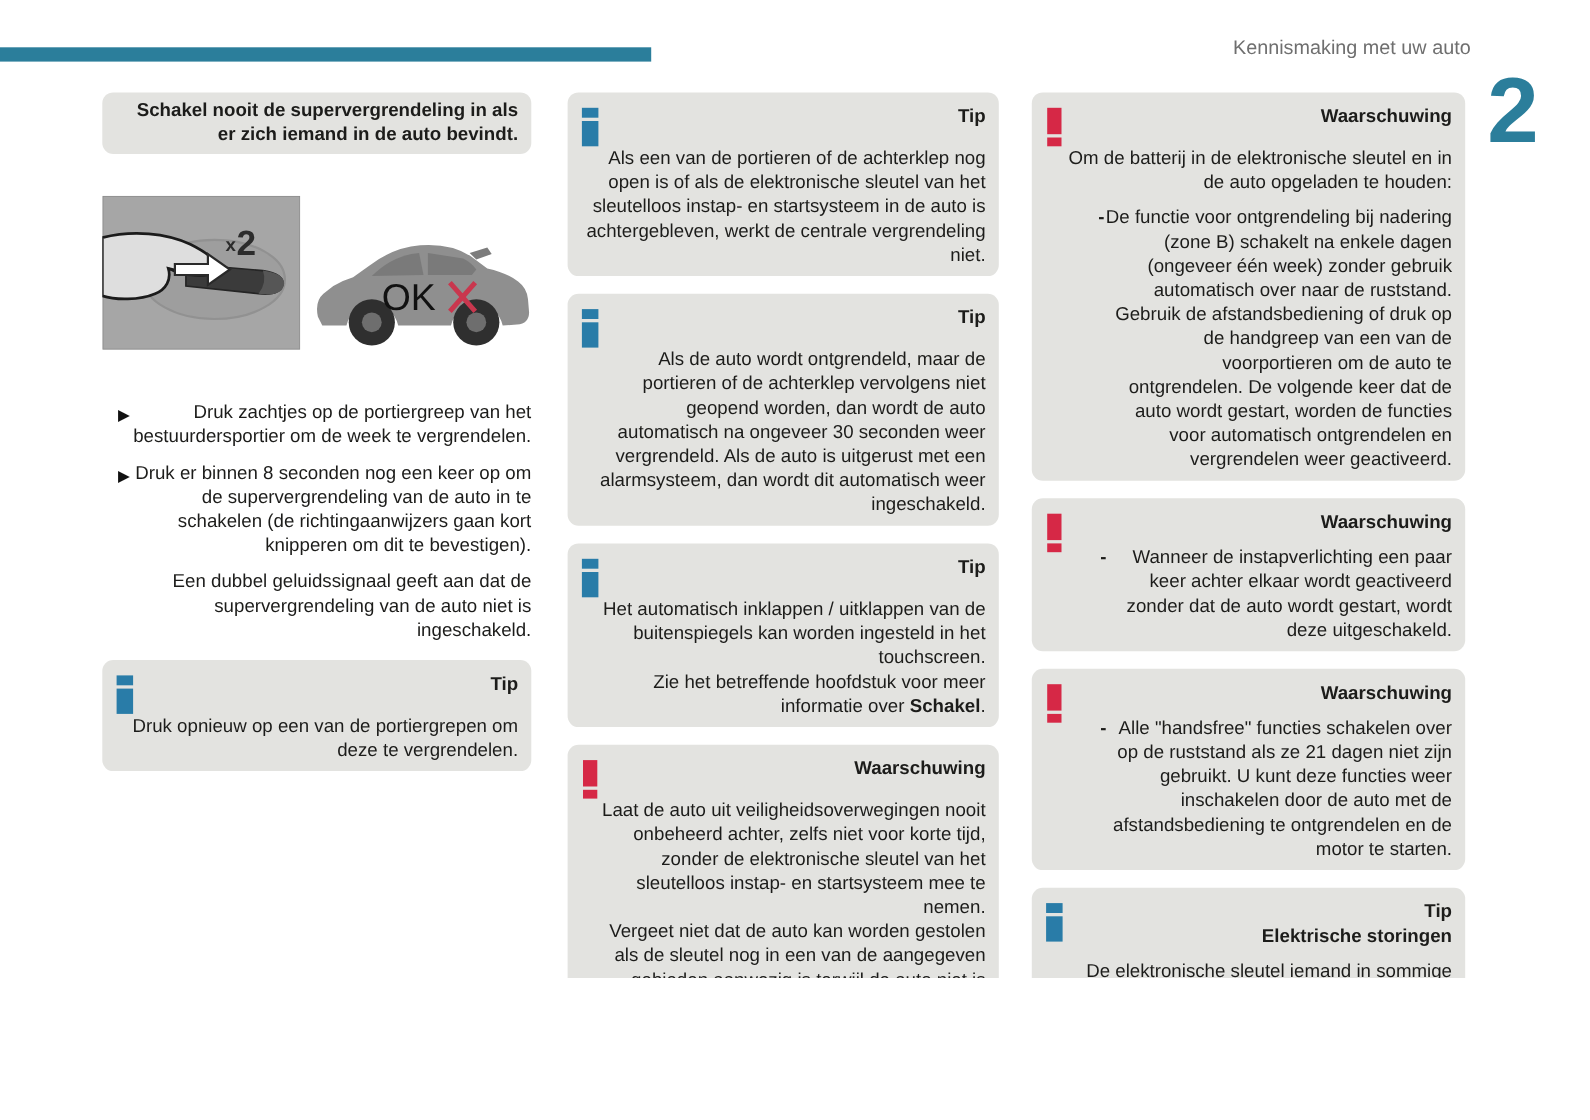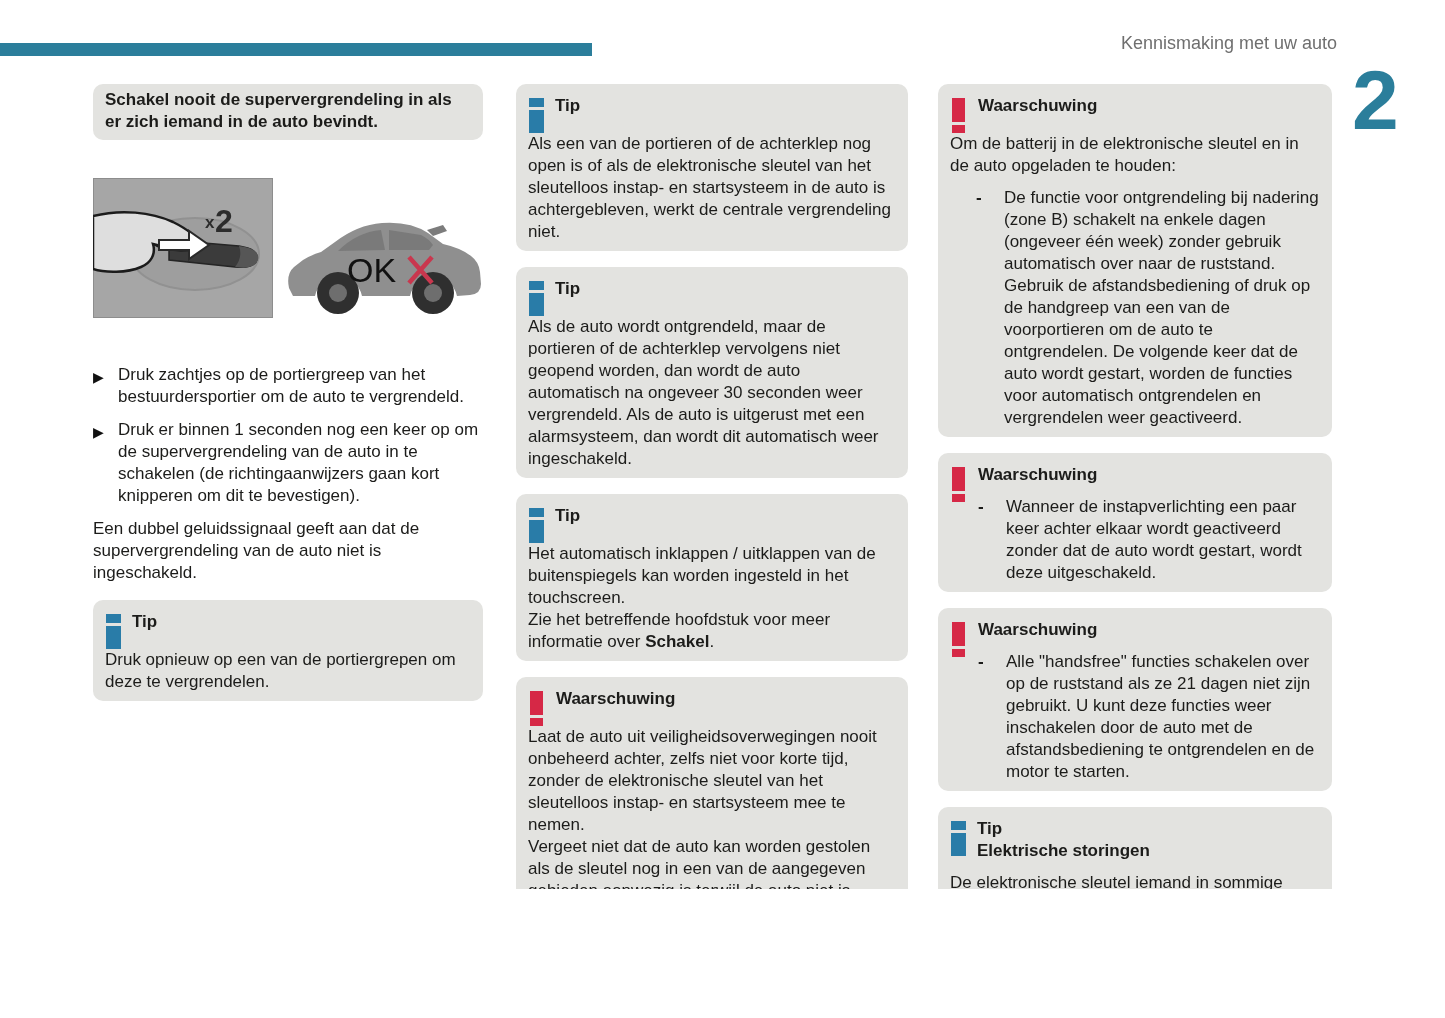--- a/index.html
+++ b/index.html
@@ -13,21 +13,21 @@
   *{box-sizing:border-box; margin:0; padding:0;}
   body{background:#ffffff; font-family:"Liberation Sans","DejaVu Sans",sans-serif; color:var(--ink);}
   .page{position:relative; width:1445px; height:889px; background:#fff; overflow:hidden;}
 
   
   .rule{position:absolute; left:0; top:43px; width:592px; height:13px; background:var(--teal);}
   .section-title{position:absolute; top:33px; right:108px; font-size:18px; color:var(--muted);}
   .chapter-num{position:absolute; left:1352px; top:58px; font-size:84px; font-weight:bold; color:var(--teal); line-height:1;}
 
   
-  .col{position:absolute; top:84px;}
+  .col{position:absolute; top:84px;text-align:right;}
   .col1{left:93px; width:390px;}
   .col2{left:516px; width:392px;}
   .col3{left:938px; width:394px;}
 
   .gbox{background:var(--box-gray); border-radius:10px; padding:11px 12px 8px 12px; font-size:17px; line-height:22px; margin-bottom:16px; overflow:hidden;}
   .gbox.notice{font-weight:bold; padding:5px 12px 7px 12px;}
 
   .box-title{font-weight:bold;}
   .box-sub{font-weight:bold; }
   .box-text{margin-top:16px;}
@@ -100,25 +100,25 @@
         <circle cx="152" cy="93" r="21" fill="#2f2f2f"></circle>
         <circle cx="152" cy="93" r="9" fill="#6e6e6e"></circle>
         <text x="66" y="82" font-size="34" fill="#111111">OK</text>
         <path d="M128 57 L151 83 M151 57 L128 83" stroke="#c9374e" stroke-width="4.5"></path>
       </svg>
     </div>
 
     <div class="bullets">
       <div class="abullet">
         <span class="amark">▶</span>
-        <span class="atext">Druk zachtjes op de portiergreep van het bestuurdersportier om de auto te vergrendeld.</span>
+        <span class="atext">Druk zachtjes op de portiergreep van het bestuurdersportier om de week te vergrendelen.</span>
       </div>
       <div class="abullet">
         <span class="amark">▶</span>
-        <span class="atext">Druk er binnen 1 seconden nog een keer op om de supervergrendeling van de auto in te schakelen (de richtingaanwijzers gaan kort knipperen om dit te bevestigen).</span>
+        <span class="atext">Druk er binnen 8 seconden nog een keer op om de supervergrendeling van de auto in te schakelen (de richtingaanwijzers gaan kort knipperen om dit te bevestigen).</span>
       </div>
     </div>
 
     <div class="para">Een dubbel geluidssignaal geeft aan dat de supervergrendeling van de auto niet is ingeschakeld.</div>
 
     <div class="gbox tipbox">
       <div class="icon-tip">
           <div class="t-dot"></div>
           <div class="t-bar"></div>
         </div>

